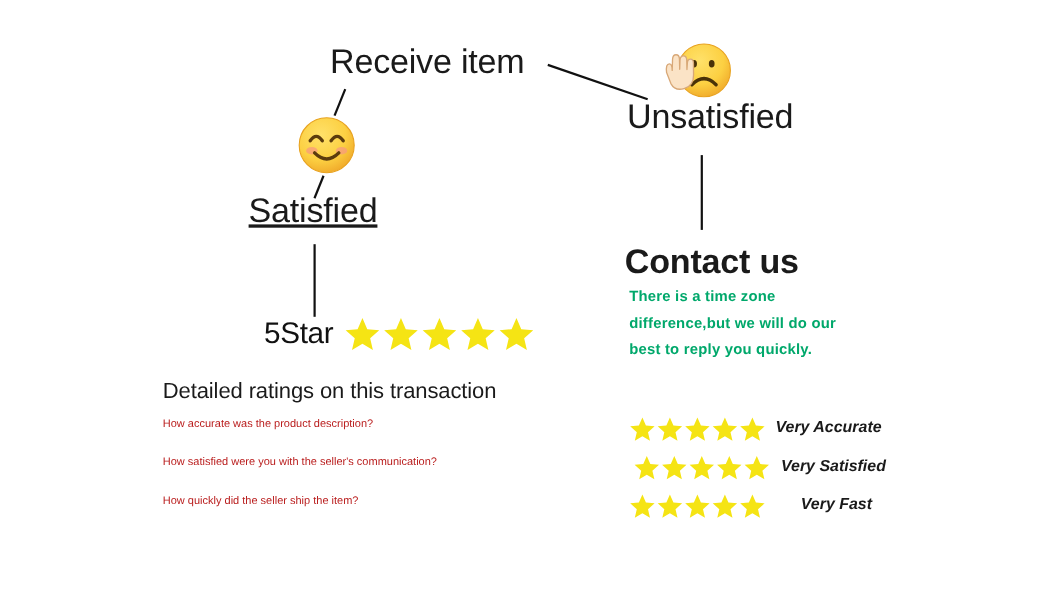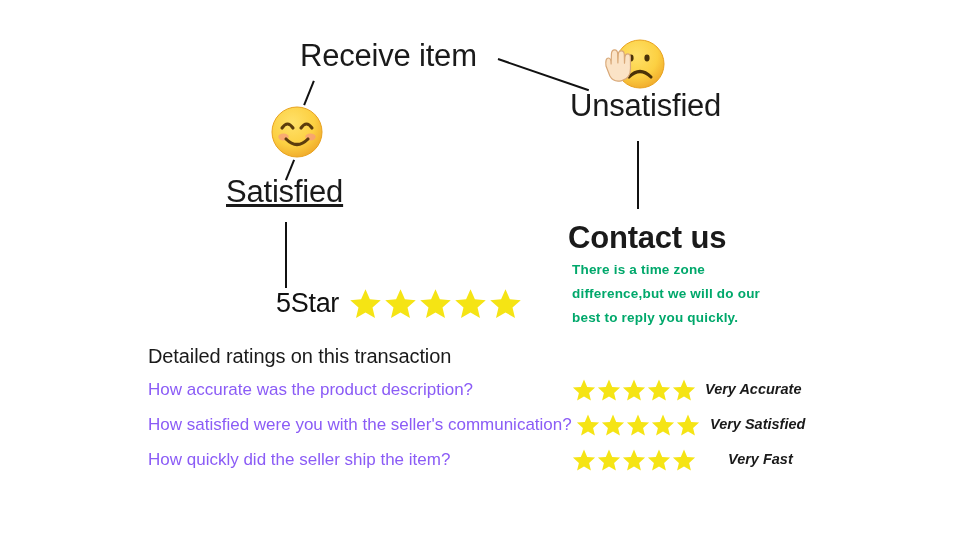--- a/index.html
+++ b/index.html
@@ -89,21 +89,20 @@
   #fivestar-row {
     left: 240px; top: 287px;
     display: flex;
     align-items: center;
     gap: 6px;
   }
   #fivestar-label {
     font-size: 27px;
     color: #111111;
     letter-spacing: -0.3px;
-    margin-left: 36px;
   }
   .big-stars {
     display: flex;
     gap: 2px;
     margin-left: 4px;
   }
   .star-big { width: 33px; height: 33px; display: block; }
 
   
   #ratings-title {
@@ -112,22 +111,22 @@
     color: #1a1a1a;
     letter-spacing: -0.1px;
   }
   .rating-row { left: 148px; height: 24px; }
   #rating-row-0 { top: 378px; }
   #rating-row-1 { top: 413px; }
   #rating-row-2 { top: 448px; }
   .rating-question {
     position: absolute;
     left: 0; top: 2px;
-    font-size: 17px;
-    color: #8b5cf6;
+    font-size: 10px;
+    color: #b91c1c;
     white-space: nowrap;
   }
   .rating-stars {
     position: absolute;
     left: 424px; top: 0px;
     display: flex;
     gap: 1px;
   }
   .star-sm { width: 24px; height: 24px; display: block; }
   .rating-value {

